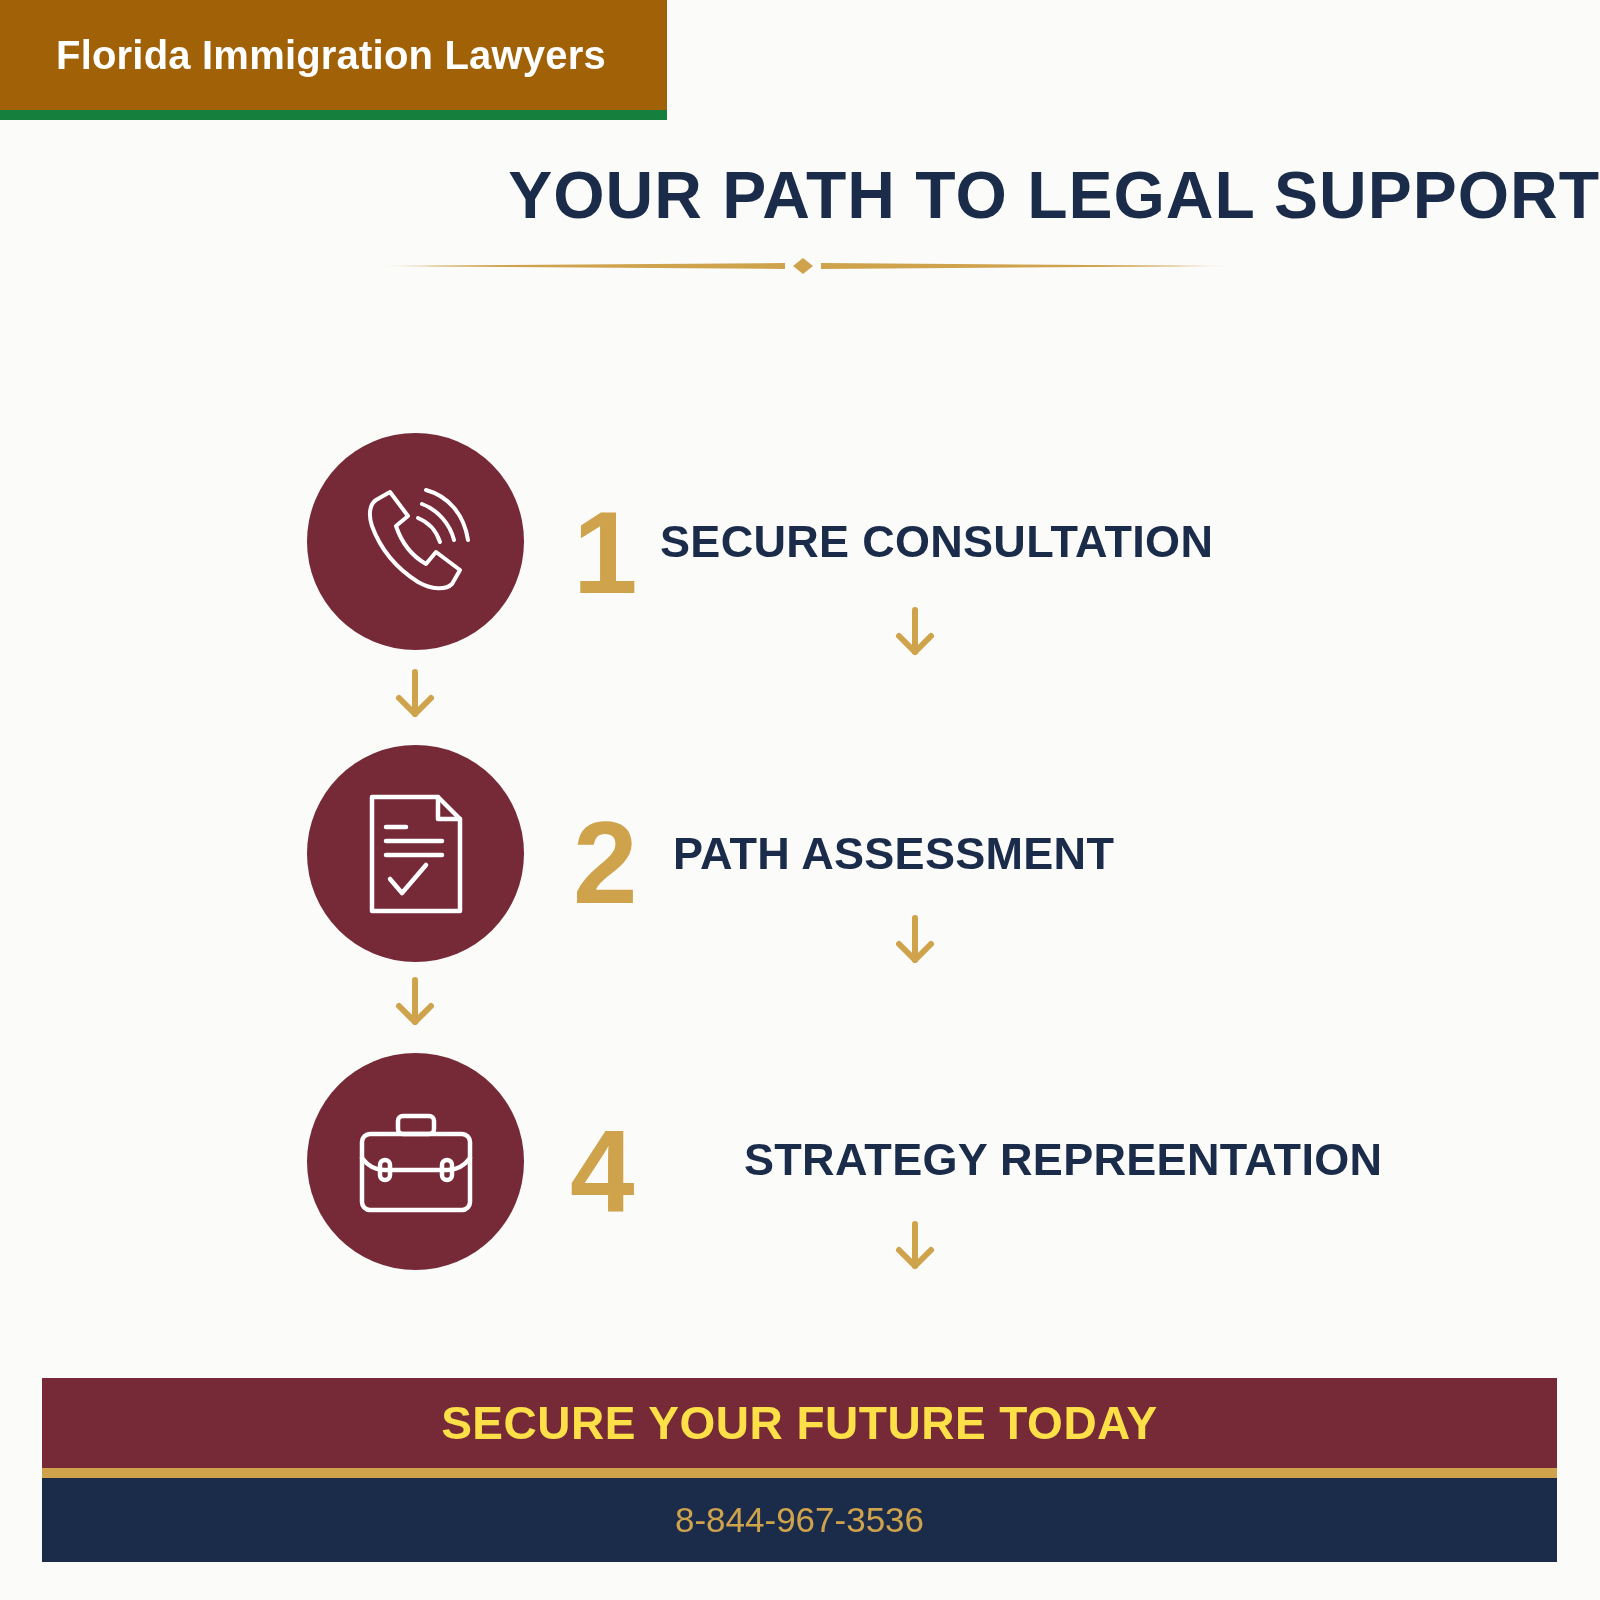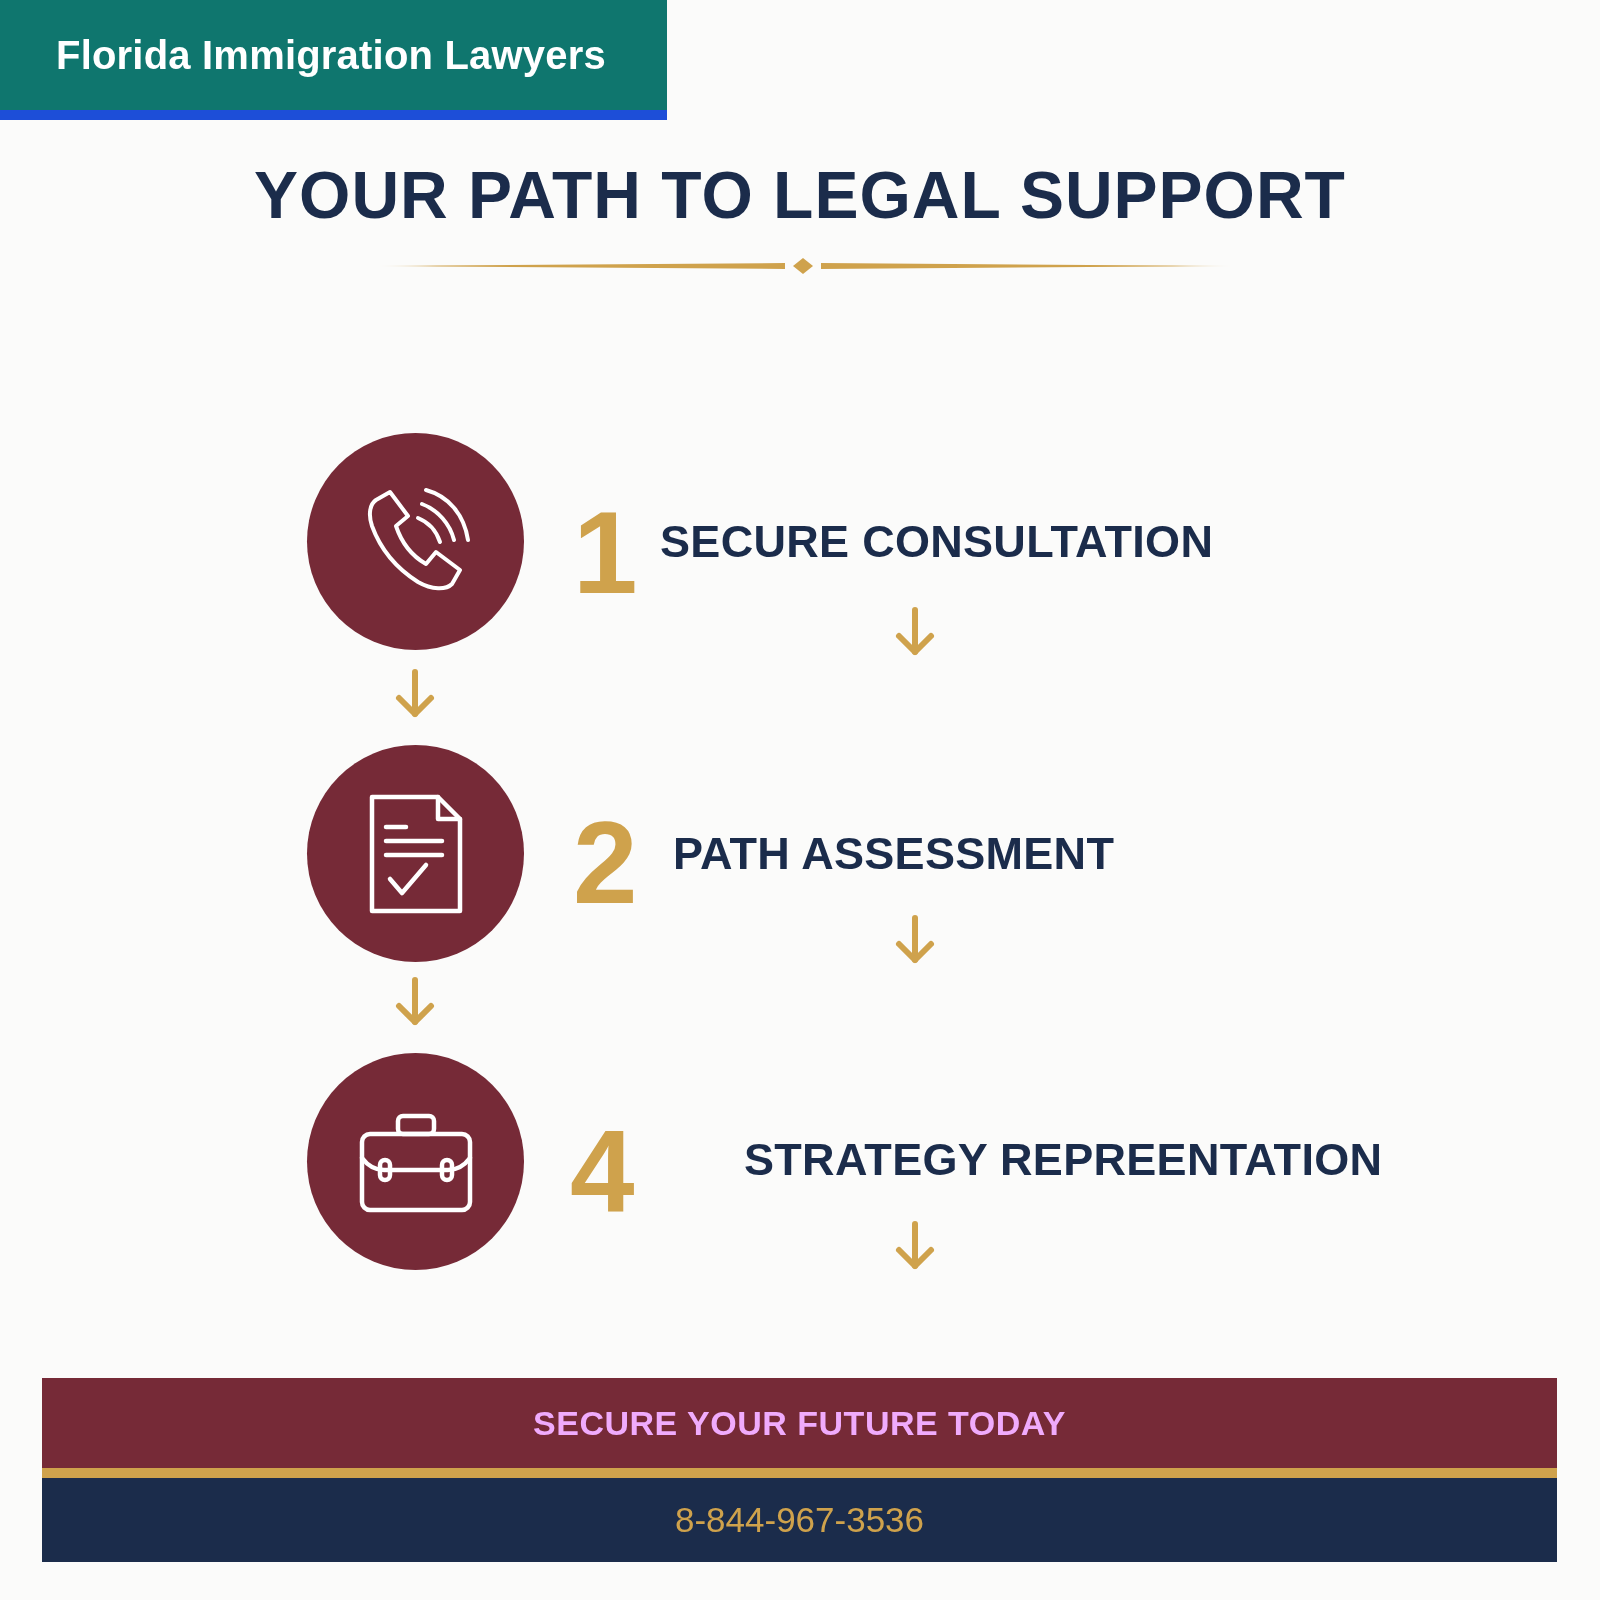--- a/index.html
+++ b/index.html
@@ -6,32 +6,32 @@
   body {
     width: 1600px; height: 1600px; position: relative; overflow: hidden;
     background: #fbfbfa;
     font-family: "Liberation Sans", "DejaVu Sans", sans-serif;
   }
   .abs { position: absolute; }
 
   
   .brand-box {
     left: 0; top: 0; width: 667px; height: 110px;
-    background: #0f766e;
-    border-bottom: 10px solid #1d4ed8;
+    background: #a16207;
+    border-bottom: 10px solid #15803d;
     display: flex; align-items: center;
   }
   .brand-text {
     color: #ffffff; font-weight: bold; font-size: 40px;
     margin-left: 56px; letter-spacing: 0.2px;
   }
 
   
   .page-title {
-    left: 0; width: 1600px; top: 160px; text-align: center;
+    left: 0; width: 1600px; top: 160px; text-align: right;
     color: #1b2c4b; font-weight: bold; font-size: 66px; letter-spacing: 1px;
     line-height: 70px;
   }
   .divider { left: 375px; top: 258px; width: 860px; height: 16px; }
 
   
   .circle {
     width: 217px; height: 217px; border-radius: 50%;
     background: #762a37;
     display: flex; align-items: center; justify-content: center;
@@ -46,21 +46,21 @@
   }
   .arrow svg { display: block; }
 
   
   .banner { left: 42px; top: 1378px; width: 1515px; }
   .banner-top {
     height: 90px; background: #762a37;
     display: flex; align-items: center; justify-content: center;
   }
   .banner-cta {
-    color: #f0abfc; font-weight: bold; font-size: 34px; letter-spacing: 0.5px;
+    color: #fde047; font-weight: bold; font-size: 46px; letter-spacing: 0.5px;
   }
   .banner-stripe { height: 10px; background: #cfa24c; }
   .banner-bottom {
     height: 84px; background: #1b2c4b;
     display: flex; align-items: center; justify-content: center; gap: 42px;
   }
   .contact-text { color: #cfa24c; font-size: 35px; }
 </style>
 </head>
 <body>

